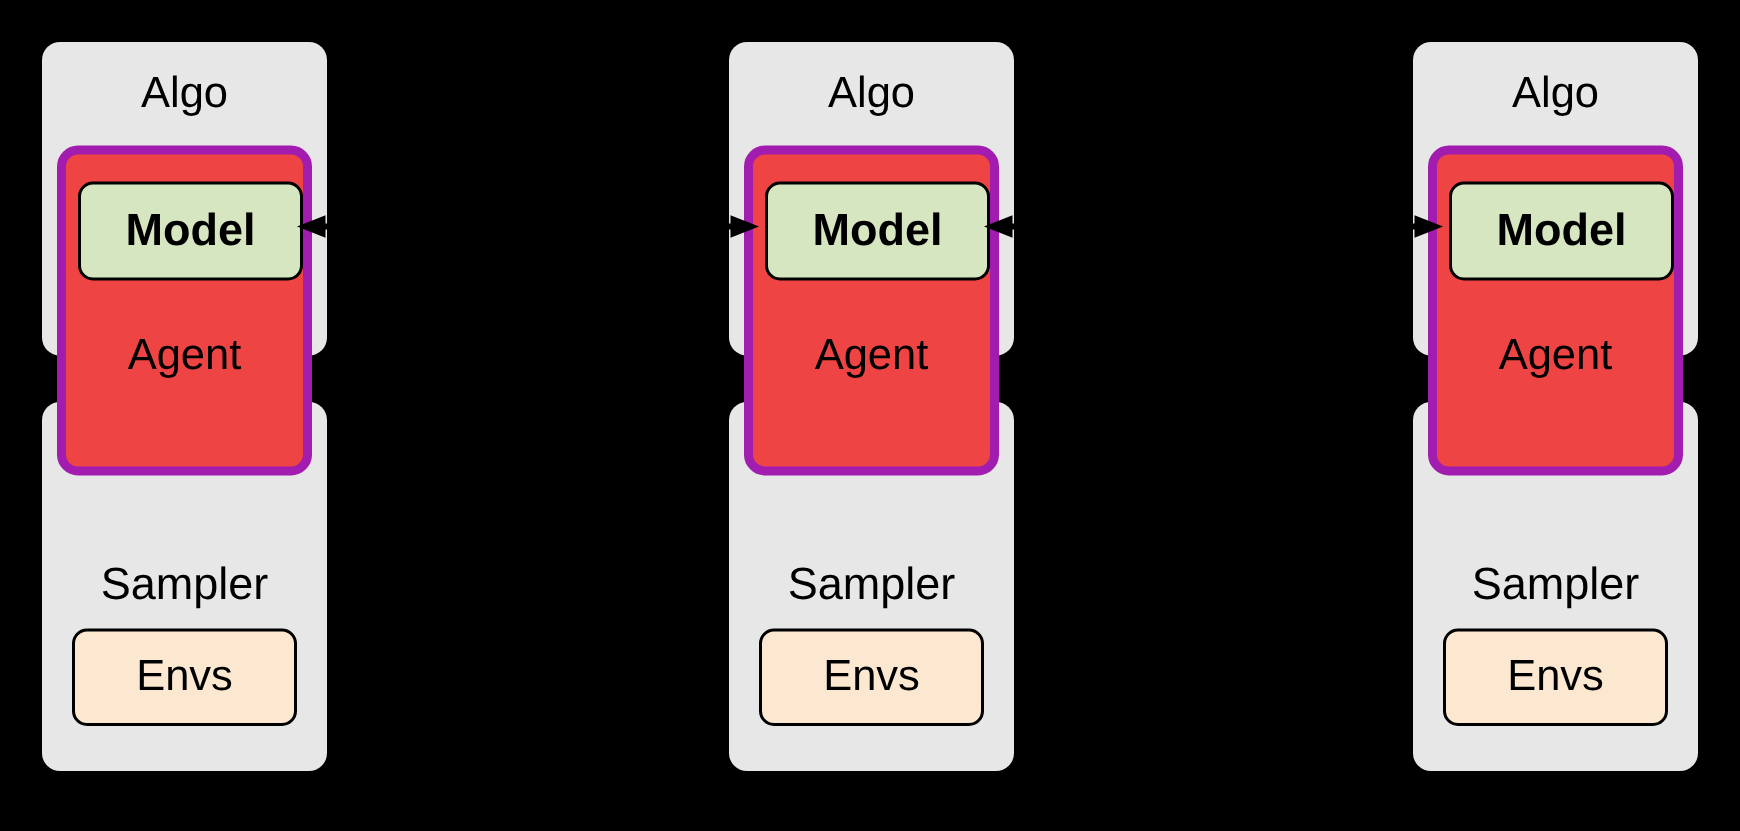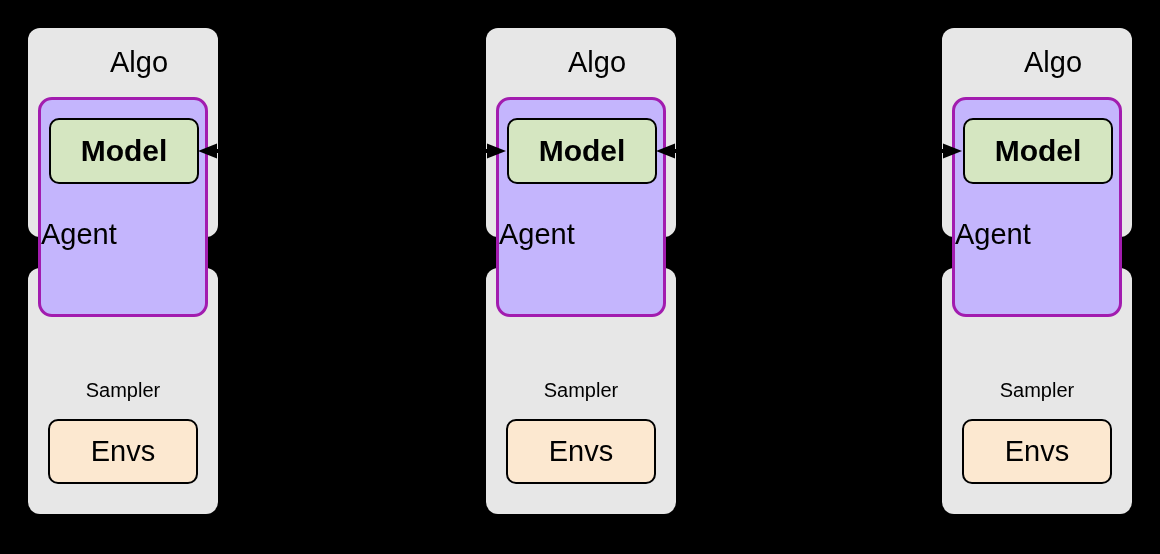--- a/index.html
+++ b/index.html
@@ -30,61 +30,61 @@
     left: 0;
     top: 28px;
     width: 190px;
     height: 209px;
     background: #e7e7e7;
     border-radius: 12px;
   }
   .algo-label {
     position: absolute;
     top: 16px;
-    left: 16px;
+    left: 0;
     width: 100%;
     text-align: center;
     font-size: 29px;
     line-height: 36px;
   }
   .sampler-container {
     position: absolute;
     left: 0;
     top: 268px;
     width: 190px;
     height: 246px;
     background: #e7e7e7;
     border-radius: 12px;
   }
   .sampler-label {
     position: absolute;
     top: 104px;
     left: 0;
     width: 100%;
     text-align: center;
-    font-size: 20px;
+    font-size: 30px;
     line-height: 36px;
   }
   .agent-box {
     position: absolute;
     left: 10px;
     top: 97px;
     width: 170px;
     height: 220px;
-    background: #c4b5fd;
-    border: 3px solid #a21caf;
+    background: #ef4444;
+    border: 6px solid #a21caf;
     border-radius: 14px;
     box-sizing: border-box;
   }
   .agent-label {
     position: absolute;
     top: 116px;
     left: 0;
     width: 100%;
-    text-align: left;
+    text-align: center;
     font-size: 29px;
     line-height: 36px;
   }
   .model-box {
     position: absolute;
     left: 8px;
     top: 18px;
     width: 150px;
     height: 66px;
     background: #d5e6c1;

